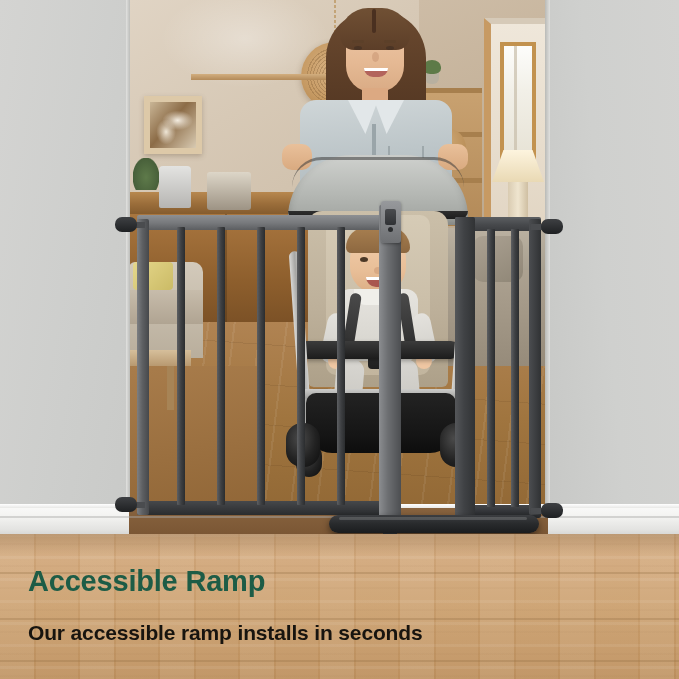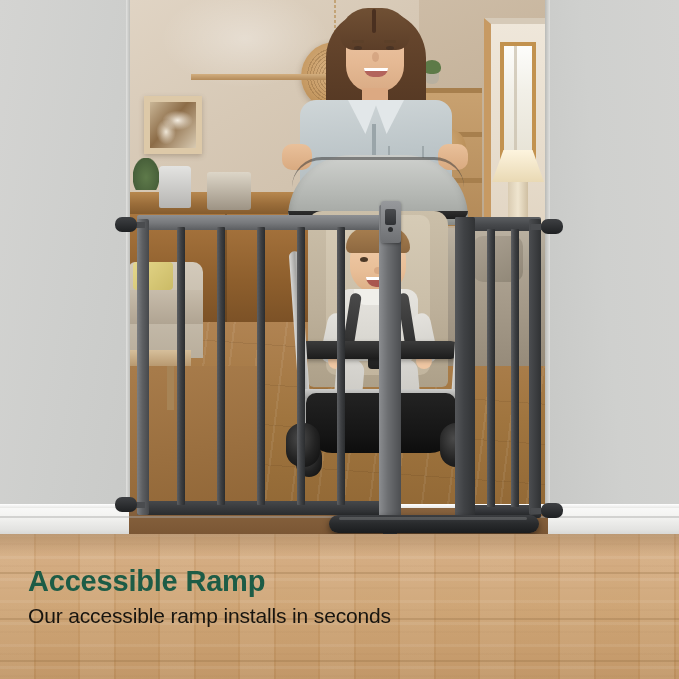--- a/index.html
+++ b/index.html
@@ -513,24 +513,24 @@
   }
   .floor-shadow {
     position:absolute; left:0; top:534px; width:679px; height:22px; z-index:15;
     background:linear-gradient(180deg,rgba(120,85,50,0.32),rgba(120,85,50,0));
   }
 
   
   .caption { position:absolute; left:28px; top:566px; width:620px; z-index:20; }
   .caption h1 {
     font-size:29px; font-weight:bold; color:#1d5c46;
-    letter-spacing:-0.2px; line-height:1.08; margin-bottom:5px;
+    letter-spacing:-0.2px; line-height:1.08; margin-bottom:22px;
   }
   .caption p {
-    font-size:21px; font-weight:normal; color:#17140f;
+    font-size:21px; font-weight:bold; color:#17140f;
     line-height:1.30; letter-spacing:-0.15px;
   }
 </style>
 </head>
 <body>
 
 <div id="scene">
 
   <div class="wall"></div>
 

